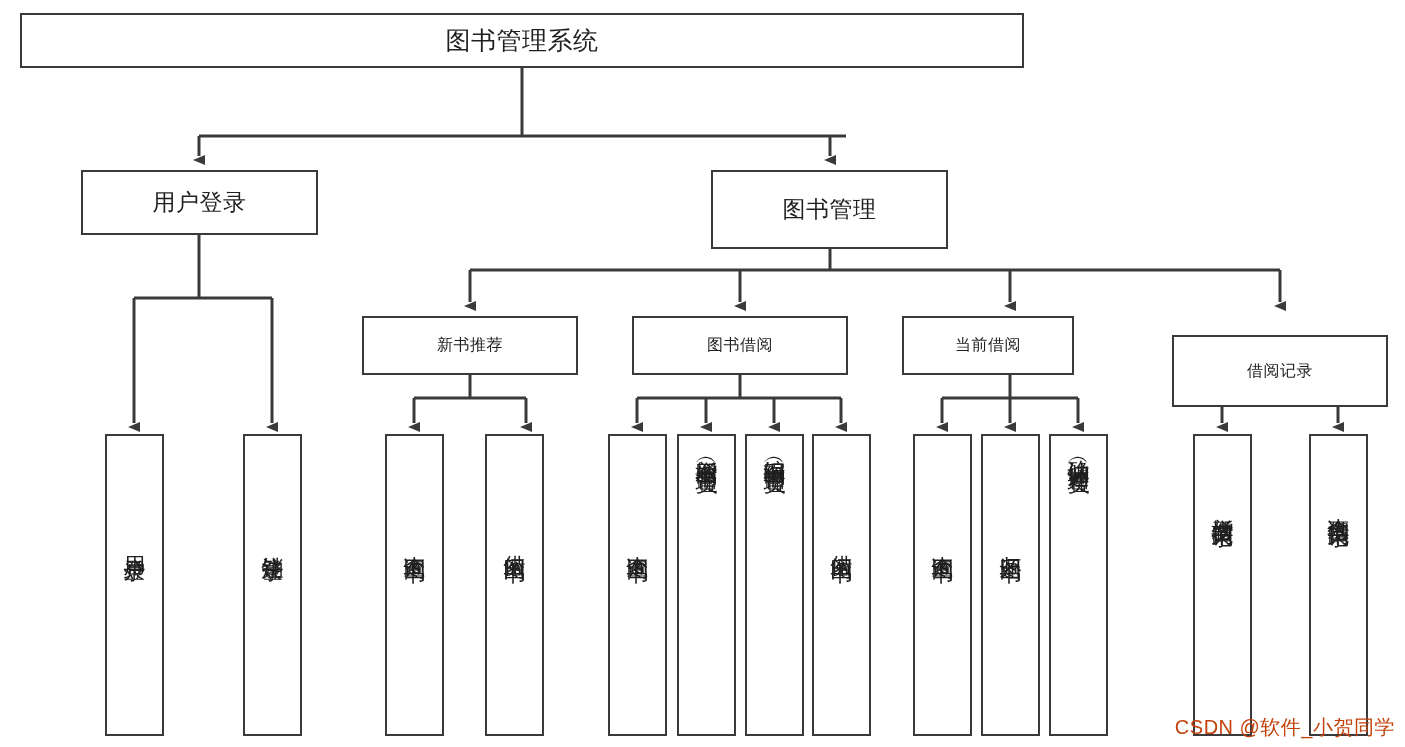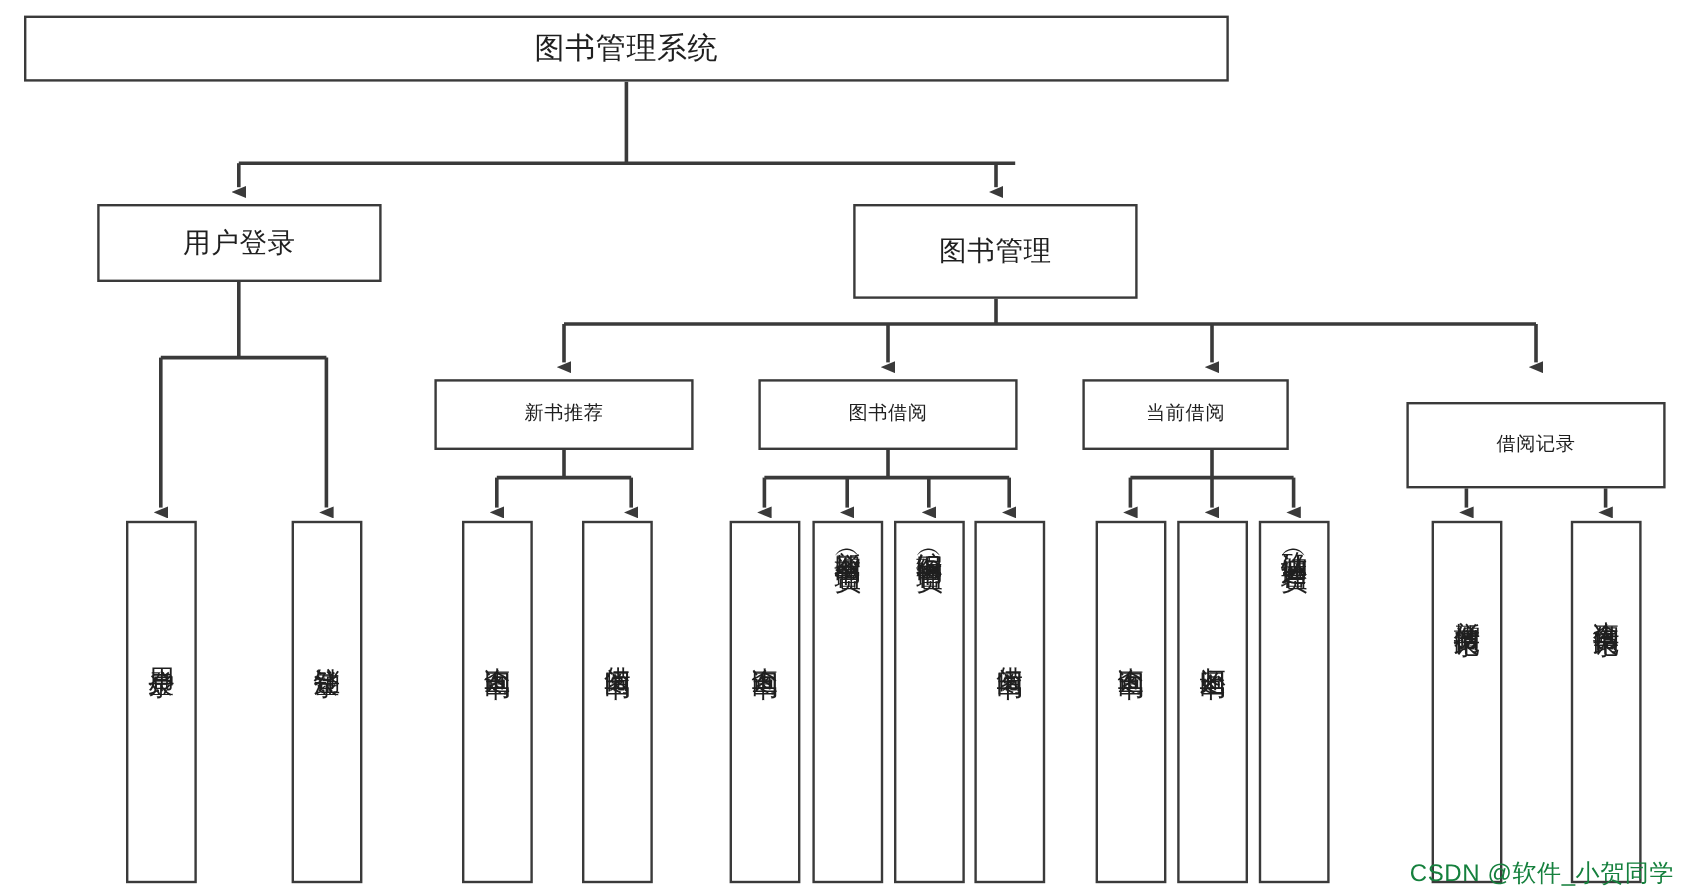--- a/index.html
+++ b/index.html
@@ -62,21 +62,21 @@
     letter-spacing: 2px;
     white-space: nowrap;
   }
   .node.leaf.low .label { padding-top: 96px; }
   .node.leaf.low2 .label { padding-top: 58px; }
   .watermark {
     position: absolute;
     right: 10px;
     bottom: 6px;
     font-size: 20px;
-    color: #15803d;
+    color: #c2410c;
     letter-spacing: 0.5px;
     white-space: nowrap;
   }
 </style>
 </head>
 <body>
 
 <div id="canvas">
 
   <svg class="edges" viewBox="0 0 1405 747" xmlns="http://www.w3.org/2000/svg">

